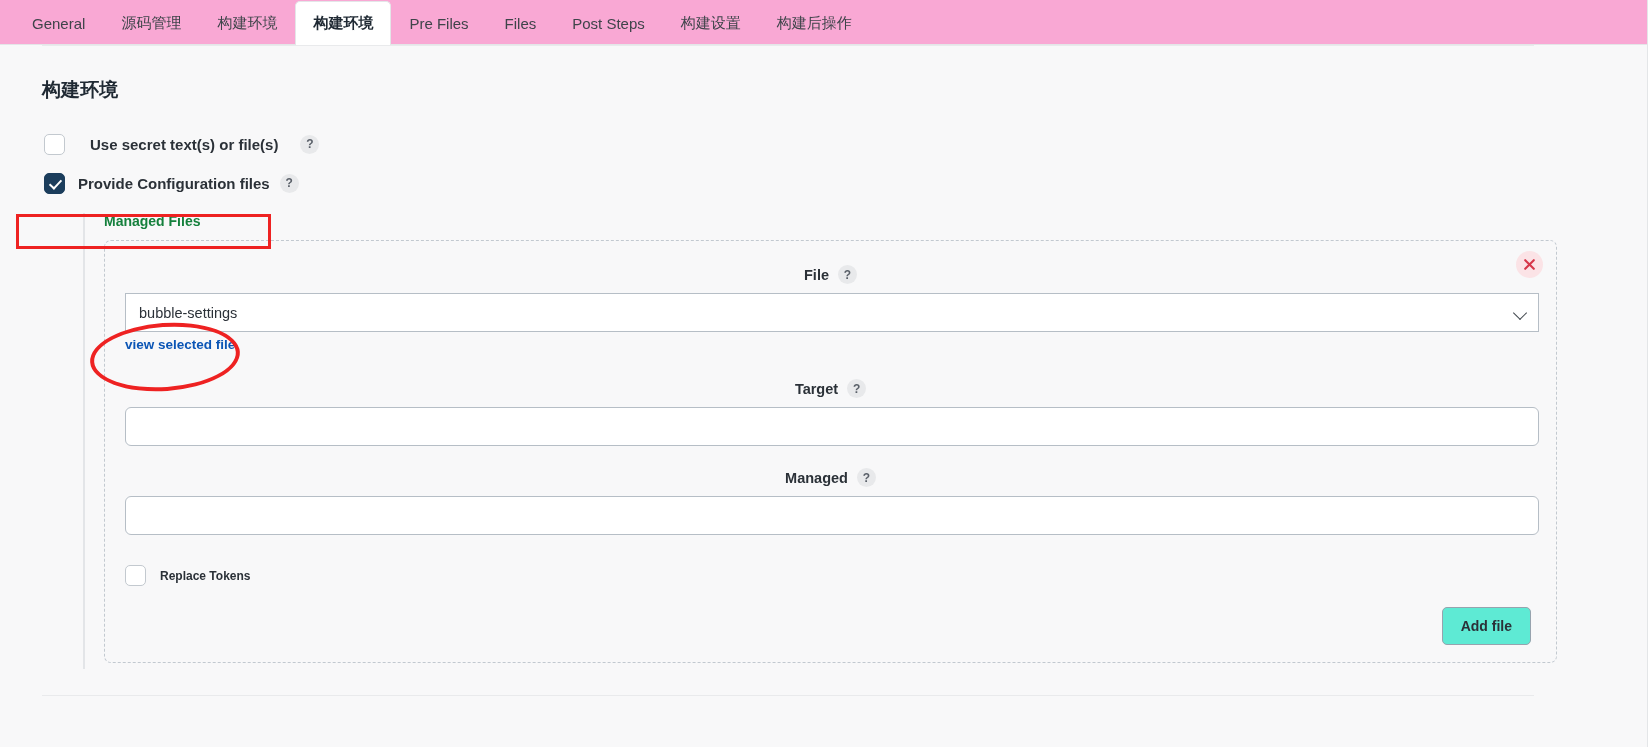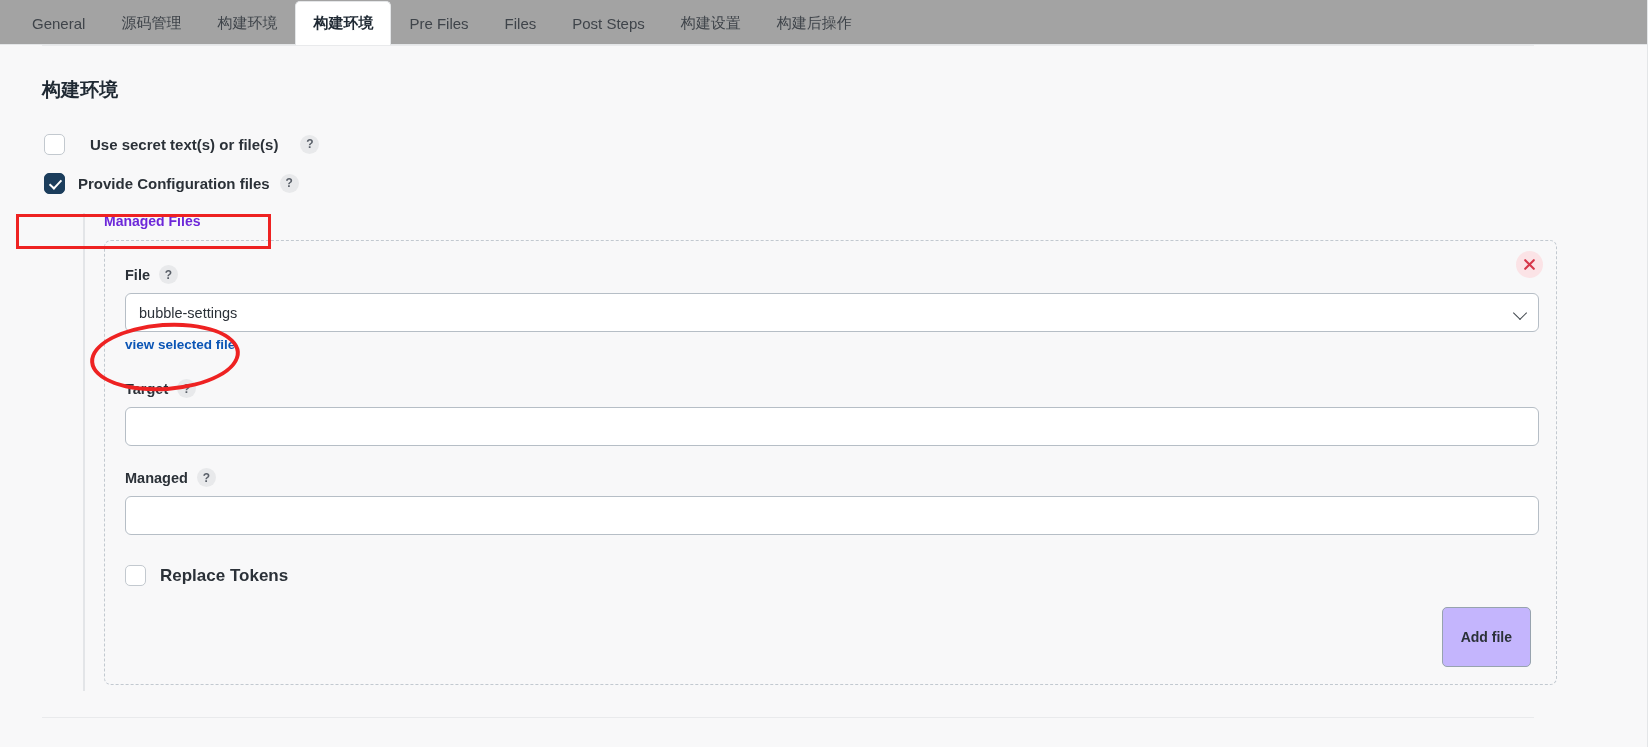--- a/index.html
+++ b/index.html
@@ -8,21 +8,21 @@
     width: 1648px; height: 747px;
     background: #f8f8f9;
     font-family: "Liberation Sans", sans-serif;
     overflow: hidden;
   }
 
   
   .tabbar {
     position: relative;
     height: 45px;
-    background: #a3a3a3;
+    background: #f9a8d4;
     display: flex;
     align-items: stretch;
     padding-left: 14px;
     border-bottom: 1px solid #e4e6e8;
   }
   .tab {
     display: flex;
     align-items: center;
     padding: 0 17px;
     font-size: 15px;
@@ -138,52 +138,53 @@
   
   .managed-wrap {
     margin-left: 53px;
     margin-top: 13px;
     border-left: 2px solid #e3e5e8;
     padding-left: 19px;
     padding-bottom: 6px;
   }
   .managed-label {
     font-size: 14px;
-    color: #6d28d9;
+    color: #15803d;
     font-weight: 600;
     margin-bottom: 11px;
   }
   .dashed-box {
     border: 1.6px dashed #c2c9d0;
     border-radius: 7px;
     padding: 24px 20px 17px 20px;
     position: relative;
     background: #f8f8f9;
     width: 1453px;
   }
   .field-label {
     display: flex;
     align-items: center;
     font-size: 14.5px;
     color: #2b3138;
     font-weight: 600;
     margin-bottom: 9px;
+    justify-content: center;
   }
   .field-label .help { margin-left: 9px; }
 
   .select-wrap {
     position: relative;
     width: 1414px;
   }
   .select-box {
     width: 100%;
     height: 39px;
     background: #ffffff;
     border: 1.5px solid #b6bec6;
-    border-radius: 6px;
+    border-radius: 0;
     font-size: 14.5px;
     color: #2b3138;
     padding: 0 36px 0 13px;
     display: flex;
     align-items: center;
     cursor: pointer;
     font-family: "Liberation Sans", sans-serif;
   }
   .chevron {
     position: absolute;
@@ -217,36 +218,36 @@
     outline: none;
   }
   .gap-lg { height: 26px; }
   .gap-md { height: 22px; }
 
   .replace-row {
     display: flex;
     align-items: center;
     margin-top: 30px;
   }
-  .replace-row .cblabel { font-weight: 600; font-size: 17px; margin-left: 14px; }
+  .replace-row .cblabel { font-weight: 600; font-size: 12px; margin-left: 14px; }
 
   .addfile-row {
     display: flex;
     justify-content: flex-end;
     margin-top: 21px;
     padding-right: 5px;
   }
   .addfile-btn {
-    background: #c4b5fd;
+    background: #5eead4;
     border: 1.6px solid #97a3ae;
     border-radius: 5px;
     font-size: 14px;
     font-weight: bold;
     color: #2b3138;
-    padding: 21px 18px;
+    padding: 10px 18px;
     cursor: pointer;
     font-family: "Liberation Sans", sans-serif;
   }
 
   
   .del-btn {
     position: absolute;
     right: 13px; top: 10px;
     width: 27px; height: 27px;
     border-radius: 50%;

